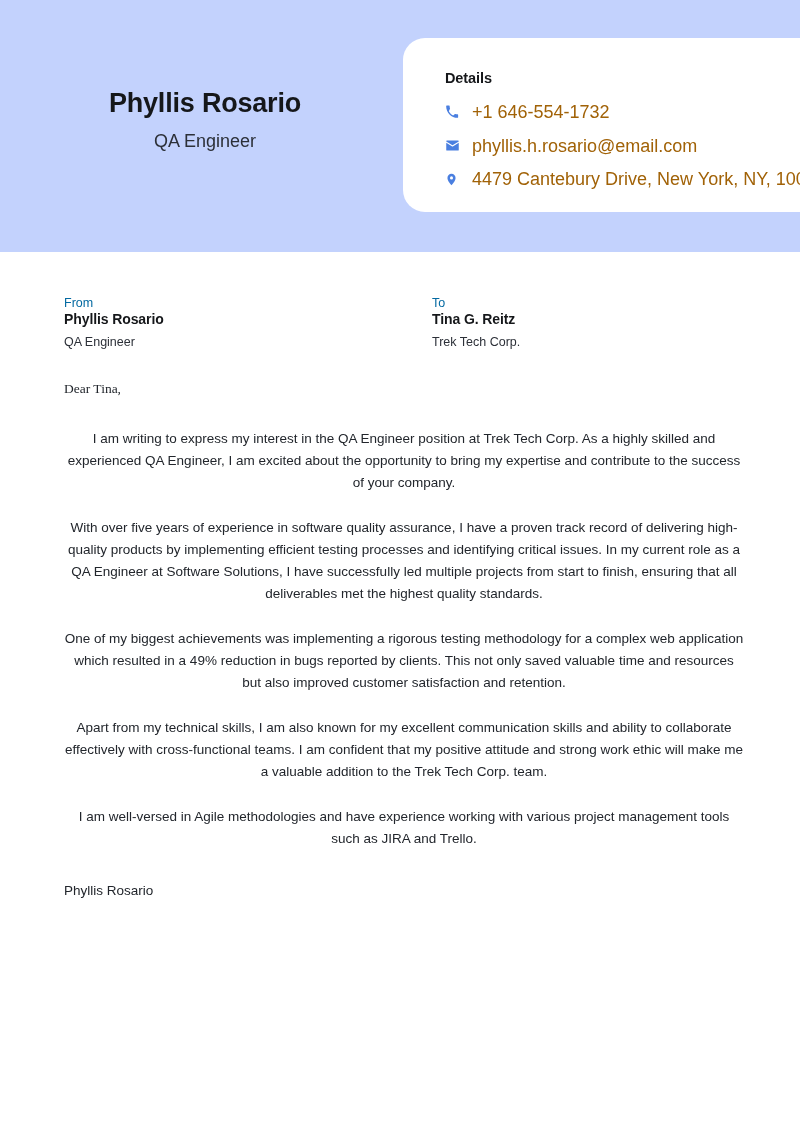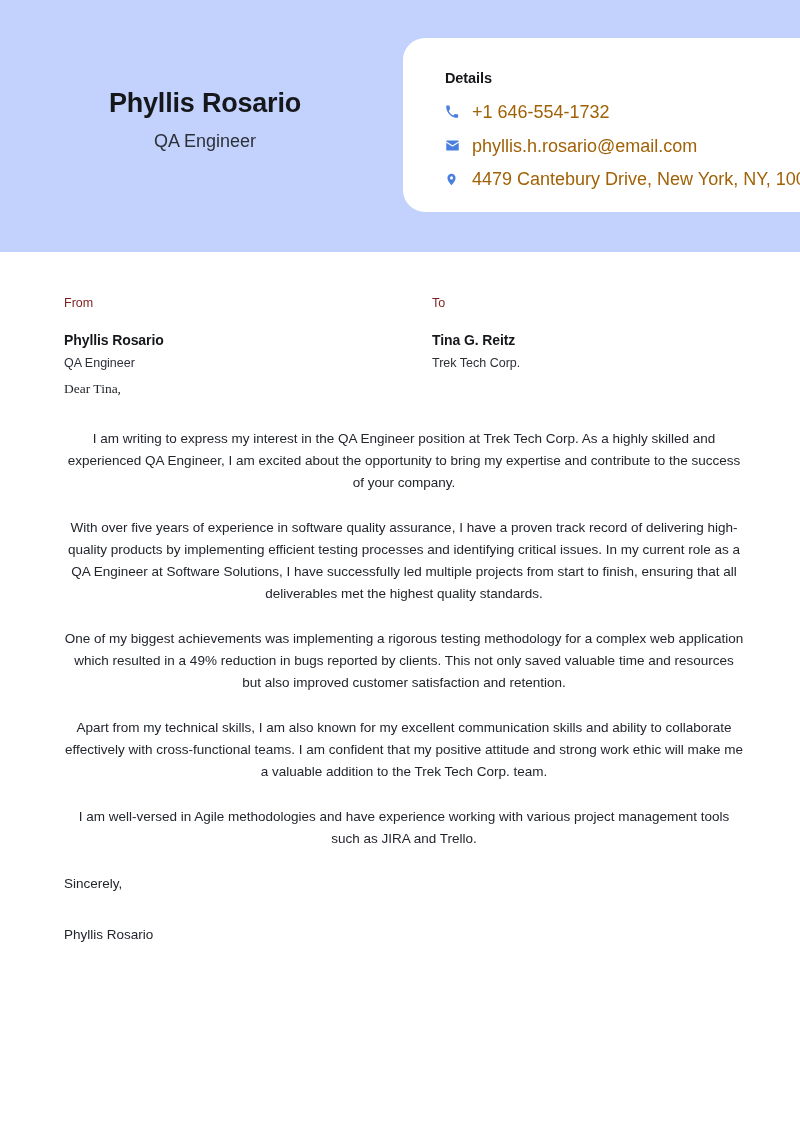--- a/index.html
+++ b/index.html
@@ -123,23 +123,22 @@
   .addr-col {
     position: absolute;
     top: 0;
   }
 
   .addr-col.from { left: 0; }
   .addr-col.to   { left: 368px; }
 
   .addr-label {
     font-size: 12.5px;
-    color: #7f1d1d;
-    line-height: 1.2;
-    margin-bottom: 21px;
+    color: #0369a1;
+    line-height: 1.2;
   }
 
   .addr-name {
     font-size: 14px;
     font-weight: bold;
     color: #15171a;
     line-height: 1.2;
     margin-bottom: 7px;
     letter-spacing: -0.1px;
   }
@@ -247,18 +246,17 @@
     <div class="salutation">Dear Tina,</div>
 
     <div class="letter-body">
       <p>I am writing to express my interest in the QA Engineer position at Trek Tech Corp. As a highly skilled and experienced QA Engineer, I am excited about the opportunity to bring my expertise and contribute to the success of your company.</p>
       <p>With over five years of experience in software quality assurance, I have a proven track record of delivering high-quality products by implementing efficient testing processes and identifying critical issues. In my current role as a QA Engineer at Software Solutions, I have successfully led multiple projects from start to finish, ensuring that all deliverables met the highest quality standards.</p>
       <p>One of my biggest achievements was implementing a rigorous testing methodology for a complex web application which resulted in a 49% reduction in bugs reported by clients. This not only saved valuable time and resources but also improved customer satisfaction and retention.</p>
       <p>Apart from my technical skills, I am also known for my excellent communication skills and ability to collaborate effectively with cross-functional teams. I am confident that my positive attitude and strong work ethic will make me a valuable addition to the Trek Tech Corp. team.</p>
       <p>I am well-versed in Agile methodologies and have experience working with various project management tools such as JIRA and Trello.</p>
     </div>
 
-    <div class="closing">Sincerely,</div>
 
     <div class="signature">Phyllis Rosario</div>
 
   </div>
 </div>
 
 </body></html>

